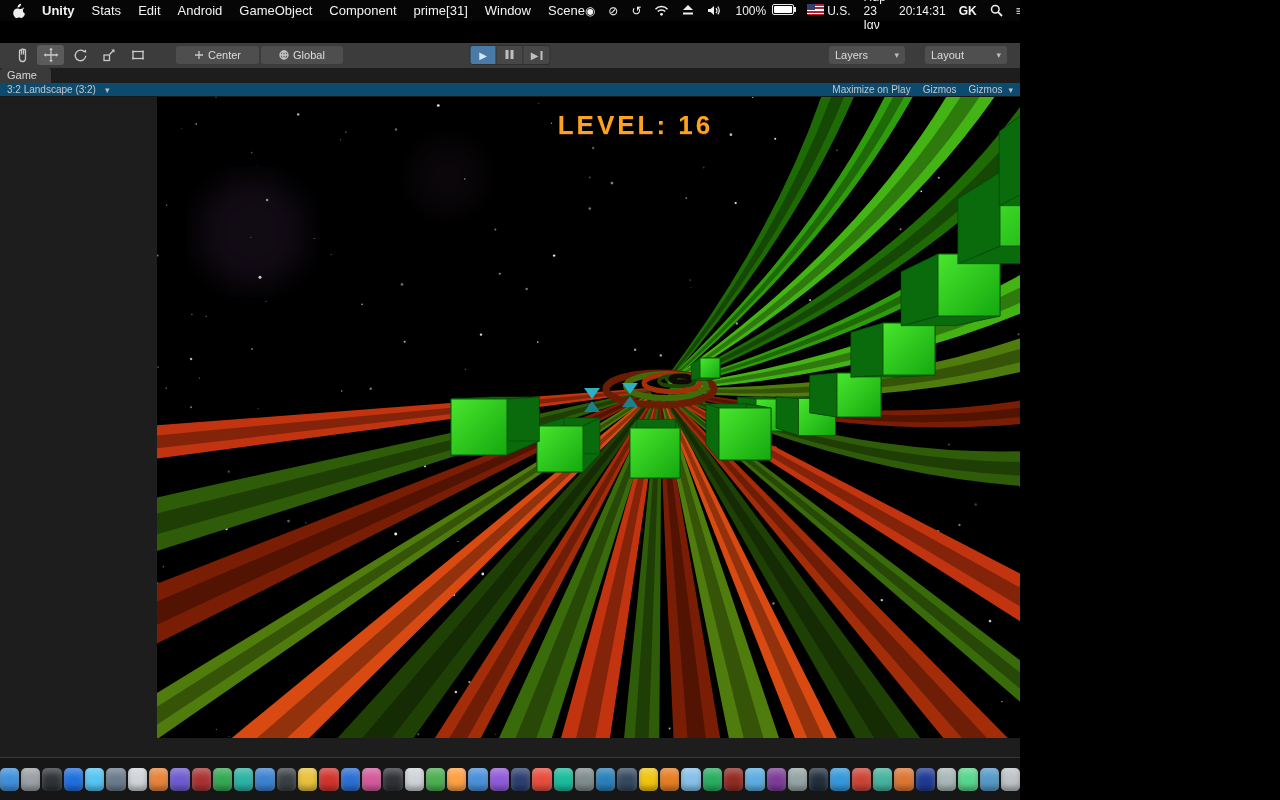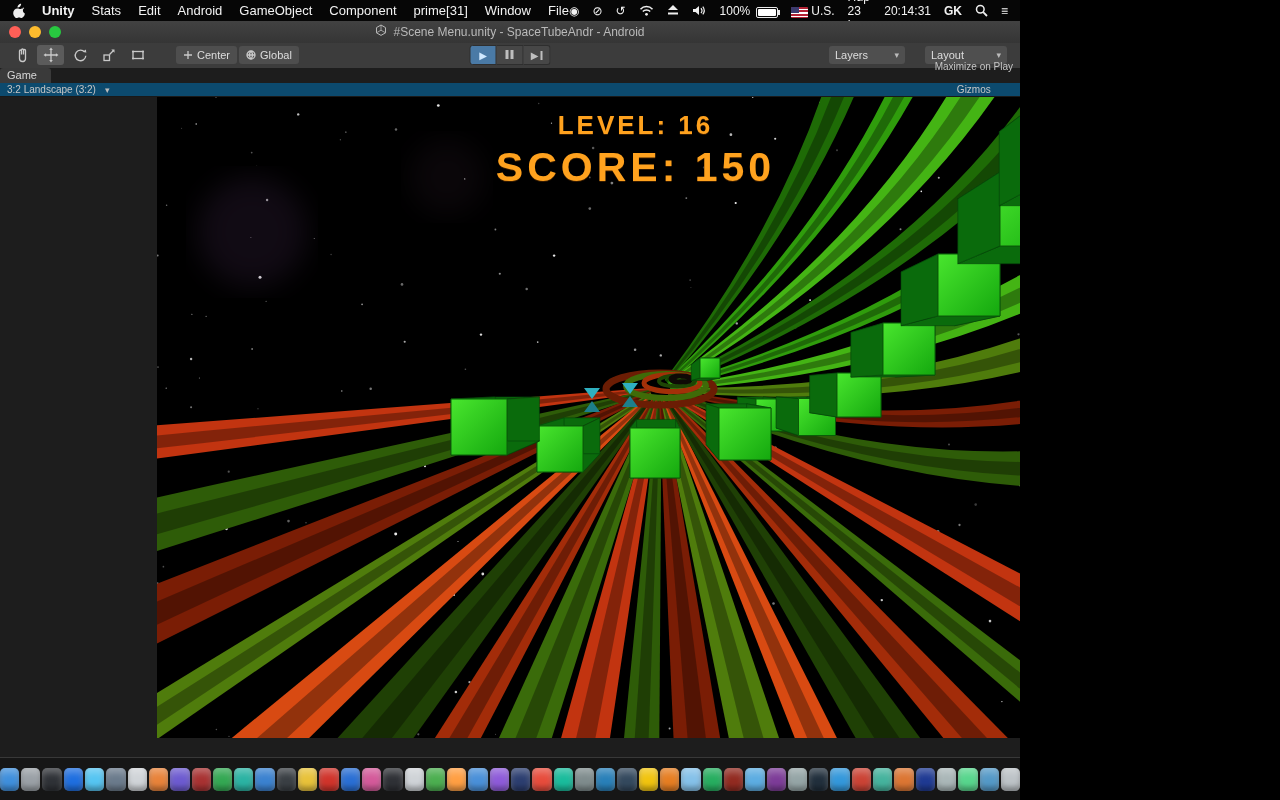--- a/index.html
+++ b/index.html
@@ -11,42 +11,42 @@
            display:flex;align-items:center;padding:0 12px;color:#f2f2f2;font-size:13px;box-sizing:border-box;}
   .mb-left{display:flex;align-items:center;gap:17px;}
   .mb-right{margin-left:auto;display:flex;align-items:center;gap:13px;font-size:12px;}
   .bold{font-weight:bold;}
   .ic{font-size:12px;line-height:1;}
   .apple svg,.micon svg{display:block;}
   .bat{display:inline-block;width:20px;height:9px;border:1px solid #e8e8e8;border-radius:2px;
        position:relative;margin-left:3px;}
   .bat i{position:absolute;inset:1px;background:#fff;border-radius:1px;}
   .bat::after{content:"";position:absolute;right:-3px;top:2px;width:2px;height:5px;background:#e8e8e8;}
-  .bat-group,.flag-group{display:inline-flex;align-items:flex-end;gap:3px;}
+  .bat-group,.flag-group{display:inline-flex;align-items:flex-start;gap:3px;}
   .flag{display:inline-block;width:17px;height:11px;border-radius:1px;overflow:hidden;position:relative;
         background:repeating-linear-gradient(180deg,#b22234 0 1.7px,#fff 1.7px 3.4px);}
   .flag::after{content:"";position:absolute;left:0;top:0;width:8px;height:6px;background:#3c3b6e;}
 
   
   .titlebar{position:absolute;top:21px;left:0;right:0;height:22px;background:linear-gradient(#424242,#353535);
             border-bottom:1px solid #1d1d1d;display:flex;align-items:center;justify-content:center;
             color:#b9b9b9;font-size:12px;}
   .lights{position:absolute;left:9px;top:5px;display:flex;gap:8px;}
   .light{width:12px;height:12px;border-radius:50%;}
   .l-red{background:#ff5f57;}.l-yellow{background:#febc2e;}.l-green{background:#28c840;}
   .title-inner{display:flex;align-items:center;gap:6px;}
 
   
   .toolbar{position:absolute;top:43px;left:0;right:0;height:25px;background:#3c3c3c;border-bottom:1px solid #222;}
   .tools{position:absolute;left:8px;top:2px;display:flex;gap:2px;}
   .tool{width:27px;height:20px;display:flex;align-items:center;justify-content:center;border-radius:3px;}
   .tool.selected{background:#5b5b5b;}
   .tsvg{stroke:#c9c9c9;fill:none;stroke-width:1.3;}
   .pivot{position:absolute;left:176px;top:3px;display:flex;gap:2px;}
-  .pbtn{height:18px;padding:0 7px;background:#4e4e4e;border-radius:3px;color:#ddd;font-size:11px;
+  .pbtn{height:18px;padding:0 18px;background:#4e4e4e;border-radius:3px;color:#ddd;font-size:11px;
         display:flex;align-items:center;gap:4px;}
   .playgrp{position:absolute;left:50%;top:2px;transform:translateX(-50%);display:flex;}
   .pc{width:27px;height:20px;background:#474747;display:flex;align-items:center;justify-content:center;
       color:#bfbfbf;font-size:10px;border:1px solid #2e2e2e;border-left:none;box-sizing:border-box;}
   .pc:first-child{border-left:1px solid #2e2e2e;border-radius:3px 0 0 3px;}
   .pc:last-child{border-radius:0 3px 3px 0;}
   .pc.active{background:#4a7aa6;color:#cfe8ff;}
   .pause-bars i{display:inline-block;width:3px;height:9px;background:#bfbfbf;margin:0 1px;}
   .step-bar{display:inline-block;width:2px;height:9px;background:#bfbfbf;margin-left:2px;vertical-align:-1px;}
   .dd{position:absolute;top:3px;height:18px;background:#4f4f4f;border-radius:3px;color:#ddd;font-size:11px;
@@ -55,21 +55,21 @@
   .dd.layout{right:13px;width:82px;}
   .caret{font-size:9px;color:#bbb;margin-left:6px;}
 
   
   .editor{position:absolute;top:68px;left:0;right:0;bottom:42px;background:#1d1d1d;}
   .game-tab{position:absolute;left:0;top:68px;height:15px;line-height:15px;padding:0 14px 0 7px;
             background:#3a3a3a;border-radius:3px 3px 0 0;color:#d6d6d6;font-size:11px;}
   .gv-bar{position:absolute;left:0;right:0;top:83px;height:14px;background:#0c4a6e;border-bottom:1px solid #191919;
           display:flex;align-items:center;font-size:10px;color:#c6c6c6;padding:0 7px;box-sizing:border-box;}
   .gv-left{display:flex;align-items:center;gap:3px;}
-  .gv-right{margin-left:auto;display:flex;align-items:center;gap:12px;flex-direction:column;}
+  .gv-right{margin-left:auto;display:flex;align-items:center;gap:12px;}
 
   
   .game-viewport{position:absolute;left:157px;top:97px;width:965px;height:641px;background:#000;overflow:hidden;}
   .game-viewport svg{display:block;}
   .hud{position:absolute;top:12px;left:0;right:8px;text-align:center;font-weight:bold;color:#ffa21e;
        text-shadow:0 1px 0 rgba(90,45,0,.6);}
   .hud-sm{font-size:26px;letter-spacing:3px;line-height:33px;}
   .hud-lg{font-size:41px;letter-spacing:4px;line-height:50px;}
   .pause-btn{position:absolute;top:8px;right:16px;display:flex;gap:5px;cursor:pointer;}
   .pause-btn i{width:9px;height:30px;background:#e9e9e9;box-shadow:2px 2px 0 rgba(0,0,0,.55);border-radius:1px;}
@@ -99,21 +99,21 @@
           </svg>
         </span>
       <span class="bold">Unity</span>
       <span>Stats</span>
       <span>Edit</span>
       <span>Android</span>
       <span>GameObject</span>
       <span>Component</span>
       <span>prime[31]</span>
       <span>Window</span>
-      <span>File</span>
+      <span>Scene</span>
     </div>
     <div class="mb-right">
       <span class="ic">◉</span>
       <span class="ic">⊘</span>
       <span class="ic">↺</span>
       <span class="micon">
           <svg width="15" height="11">
             <path d="M1.5 4.2a8 8 0 0 1 12 0M3.8 6.6a5 5 0 0 1 7.4 0" stroke="#eee" fill="none" stroke-width="1.5"></path>
             <circle cx="7.5" cy="9.3" r="1.4" fill="#eee"></circle>
           </svg>
@@ -146,34 +146,20 @@
       <span class="micon">
           <svg width="13" height="13">
             <circle cx="5.3" cy="5.3" r="3.8" stroke="#eee" fill="none" stroke-width="1.5"></circle>
             <path d="M8.2 8.2L12 12" stroke="#eee" stroke-width="1.8"></path>
           </svg>
         </span>
       <span class="ic">≡</span>
     </div>
   </div>
 
-  <div class="titlebar">
-    <div class="lights">
-      <span class="light l-red"></span>
-      <span class="light l-yellow"></span>
-      <span class="light l-green"></span>
-    </div>
-    <div class="title-inner">
-      <span><svg width="12" height="13">
-            <path d="M6 1l4.5 2.6v5.2L6 11.4 1.5 8.8V3.6z" fill="none" stroke="#b9b9b9"></path>
-            <path d="M6 1v5.2M6 6.2L1.5 8.8M6 6.2l4.5 2.6" stroke="#b9b9b9" stroke-width="0.8"></path>
-          </svg></span>
-      <span>#Scene Menu.unity - SpaceTubeAndr - Android</span>
-    </div>
-  </div>
 
   <div class="toolbar">
     <div class="tools">
       <span class="tool">
           <svg width="16" height="16">
             <path d="M5.5 9V4a1 1 0 0 1 2 0m0 3.5V3a1 1 0 0 1 2 0m0 4.5V3.5a1 1 0 0 1 2 0V8.5m-6 .5v2.5a3 3 0 0 0 3 3h.8a3 3 0 0 0 2.2-3V8" class="tsvg"></path>
           </svg>
         </span>
       <span class="tool selected">
           <svg width="16" height="16">
@@ -563,21 +549,20 @@
           <polygon points="888,84 888,0 842.248364218729,34.69994194319776 842.248364218729,108.71776686364771" fill="#0a6b0c" stroke="#05420a" stroke-width="0.6"></polygon>
           <polygon points="888,0 972,0 972,84 888,84" fill="url(#cg)" stroke="#0b5c08" stroke-width="1"></polygon>
           <polygon points="427,291 443,291 435,302" fill="#2fb0c0"></polygon>
           <polygon points="427,315 443,315 435,304" fill="#1d7f8c"></polygon>
           <polygon points="465,286 481,286 473,297" fill="#2fb0c0"></polygon>
           <polygon points="465,310 481,310 473,299" fill="#1d7f8c"></polygon>
         </g>
       </svg>
     <div class="hud" id="hud" style="color: rgb(255, 162, 30);">
       <div class="hud-sm">LEVEL: 16</div>
-      <div class="hud-lg">SCORE: 150</div>
     </div>
     <div class="pause-btn">
         <i></i>
         <i></i>
       </div>
   </div>
 
 
   <div class="dock" id="dock">
       <div class="dock-icon" style="background: rgb(63, 143, 220);"></div>

